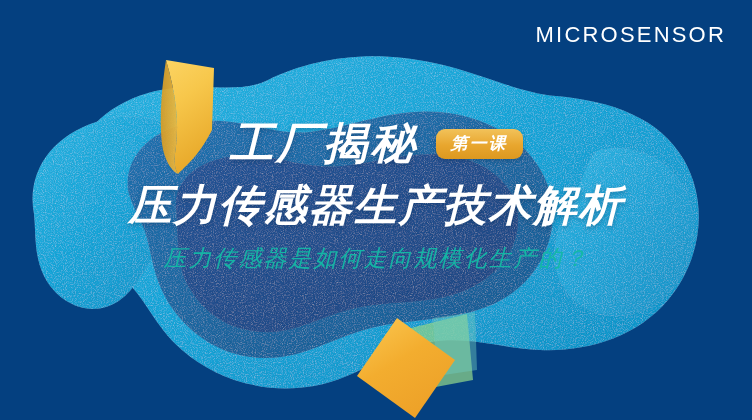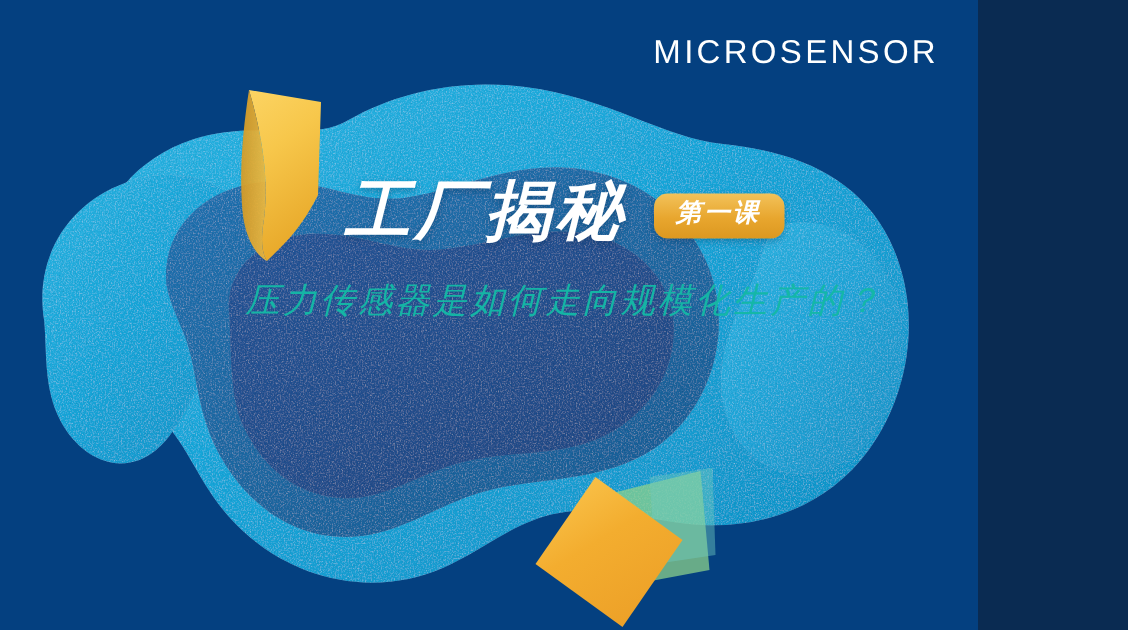--- a/index.html
+++ b/index.html
@@ -3,21 +3,21 @@
 <meta charset="utf-8">
 <title>Microsensor Banner</title>
 <style>
   html, body {
     margin: 0;
     padding: 0;
     background: #0a2b52;
   }
   #banner {
     position: relative;
-    width: 652px;
+    width: 752px;
     height: 420px;
     overflow: hidden;
     background: #044080;
     font-family: "Liberation Sans", "DejaVu Sans", sans-serif;
     user-select: none;
   }
 
   
   .bg-layer {
     position: absolute;
@@ -58,36 +58,36 @@
   }
 
   .title-main {
     color: #ffffff;
     font-size: 44px;
     font-weight: bold;
     font-style: italic;
     letter-spacing: 3px;
     line-height: 1;
     text-shadow: 0 2px 5px rgba(3,40,80,.35);
-    font-family: Liberation Mono, monospace;
+    font-family: Liberation Serif, serif;
   }
 
   .badge {
     display: inline-block;
     background: linear-gradient(180deg,#f2c25a 0%,#e8a62e 55%,#dc9820 100%);
     border-radius: 9px;
     padding: 6px 15px 7px 15px;
     color: #ffffff;
     font-size: 17px;
     font-weight: bold;
     font-style: italic;
     letter-spacing: 2px;
     line-height: 1;
     box-shadow: 0 2px 5px rgba(3,40,80,.28);
-    font-family: Liberation Mono, monospace;
+    font-family: Liberation Sans, sans-serif;
   }
 
   .title-sub {
     margin-top: 14px;
     color: #ffffff;
     font-size: 43px;
     font-weight: bold;
     font-style: italic;
     letter-spacing: 2px;
     line-height: 1;
@@ -257,18 +257,19 @@
 
   <div class="logo">MICROSENSOR</div>
 
   <div class="text-block">
 
     <div class="title-row">
       <span class="title-main">工厂揭秘</span>
       <span class="badge">第一课</span>
     </div>
 
+    <div class="title-sub">压力传感器生产技术解析</div>
 
     <div class="tagline">压力传感器是如何走向规模化生产的？</div>
 
   </div>
 
 </div>
 
 </body></html>

